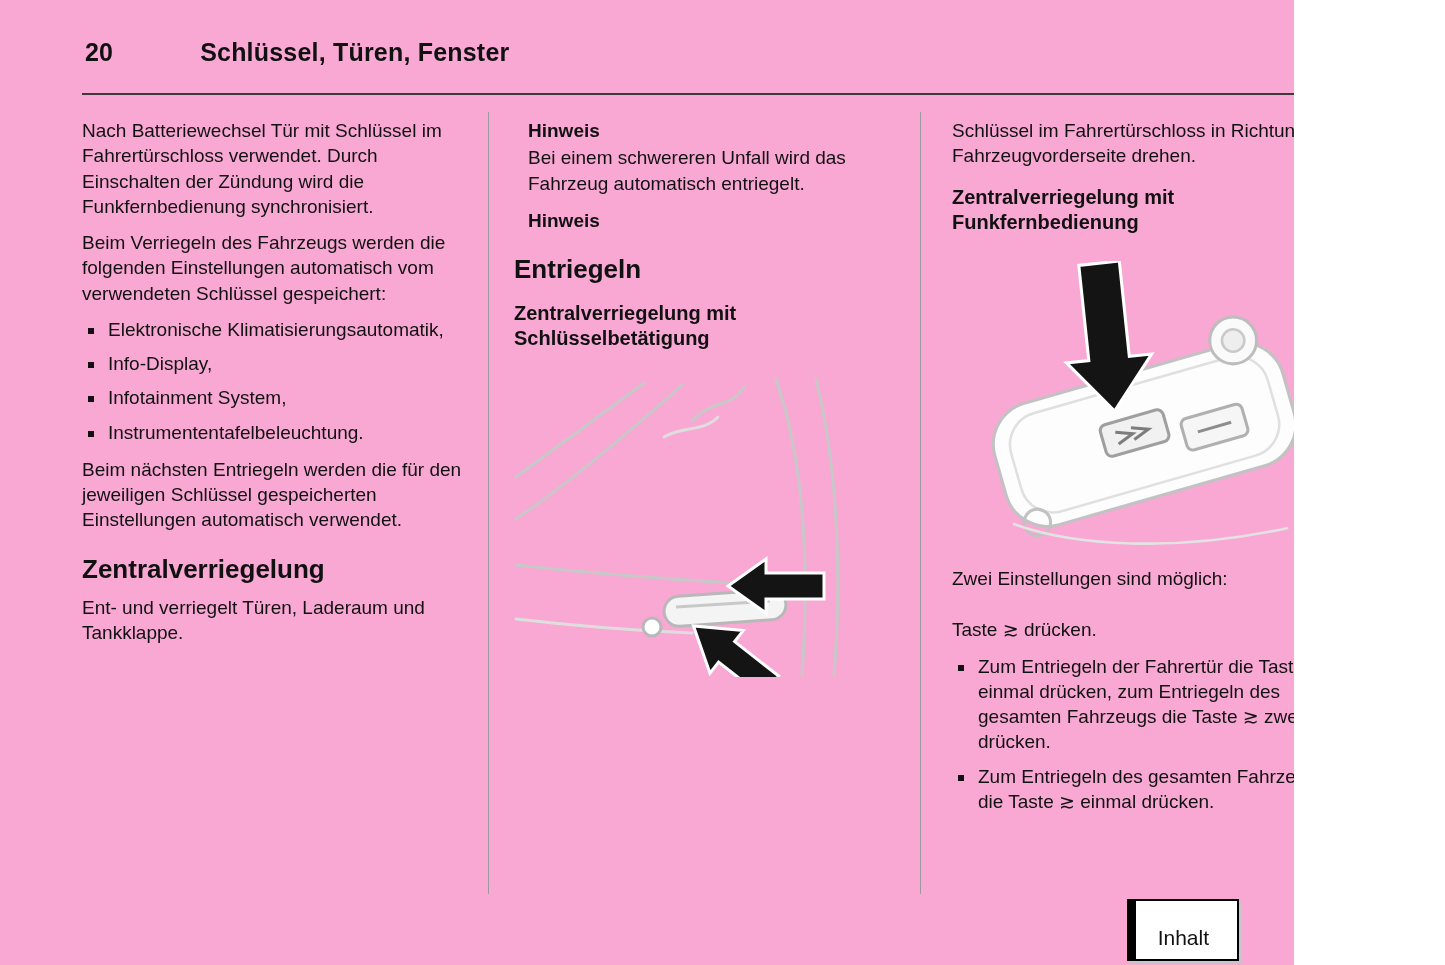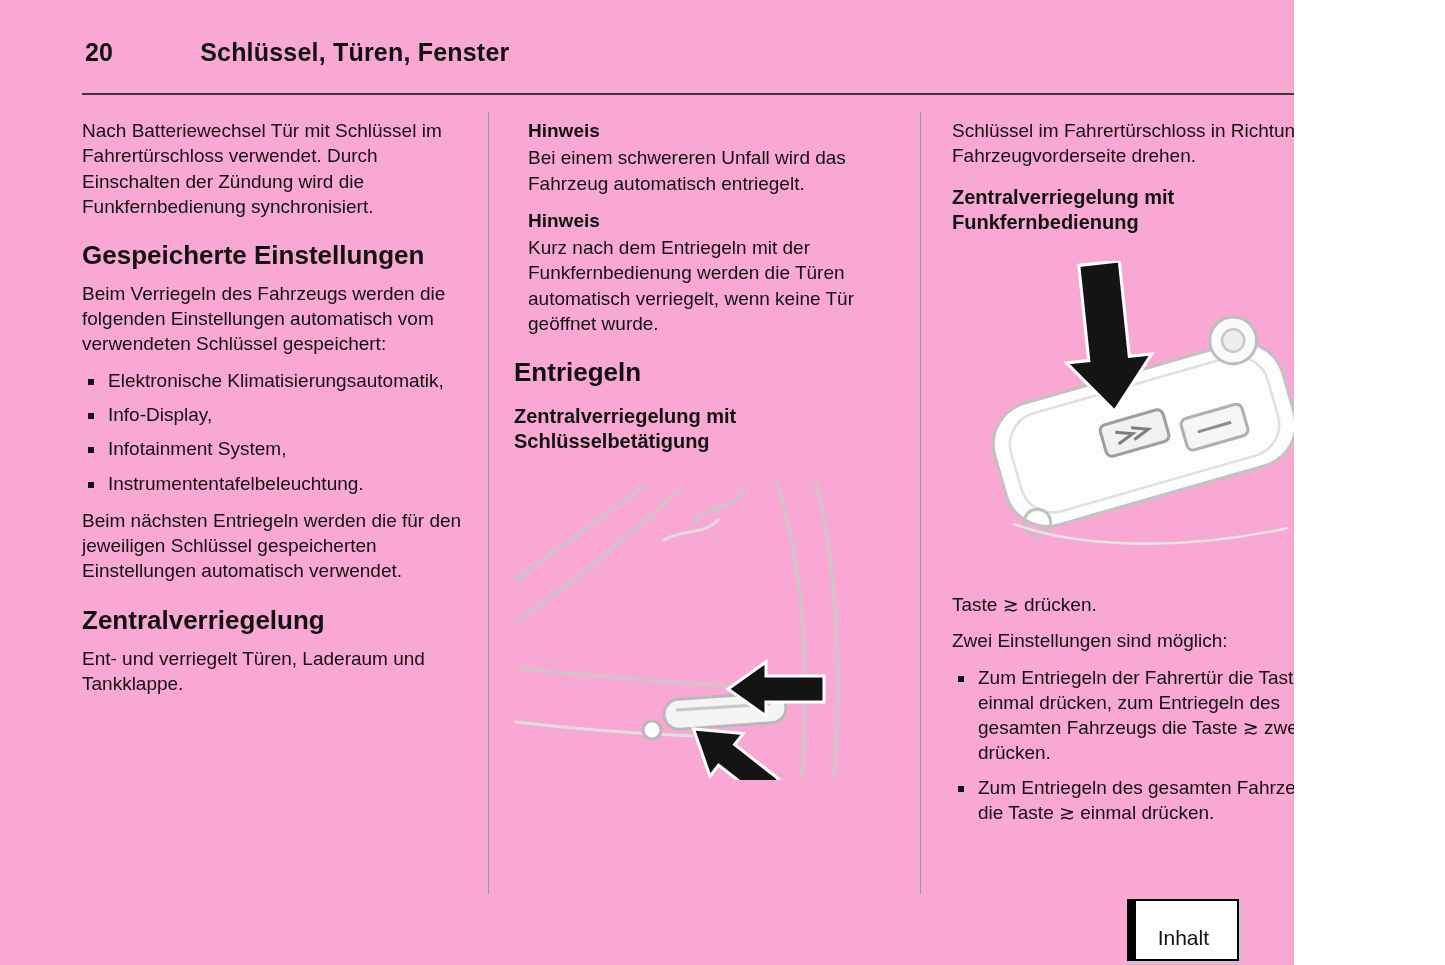--- a/index.html
+++ b/index.html
@@ -46,21 +46,20 @@
 
   <div class="hdr">
     <span class="num">20</span>
     <span class="ttl">Schlüssel, Türen, Fenster</span>
   </div>
   <div class="rule"></div>
 
   <div class="col col1">
     <p>Nach Batteriewechsel Tür mit Schlüssel im Fahrertürschloss verwendet. Durch Einschalten der Zündung wird die Funkfernbedienung synchronisiert.</p>
 
-    <div class="h-lg">Gespeicherte Einstellungen</div>
     <p>Beim Verriegeln des Fahrzeugs werden die folgenden Einstellungen automatisch vom verwendeten Schlüssel gespeichert:</p>
     <ul>
       <li>Elektronische Klimatisierungsautomatik,</li>
       <li>Info-Display,</li>
       <li>Infotainment System,</li>
       <li>Instrumententafelbeleuchtung.</li>
     </ul>
     <p>Beim nächsten Entriegeln werden die für den jeweiligen Schlüssel gespeicherten Einstellungen automatisch verwendet.</p>
 
     <div class="h-lg">Zentralverriegelung</div>
@@ -71,21 +70,20 @@
 
   <div class="col col2">
 
     <div class="note">
       <div class="n-title">Hinweis</div>
       <p>Bei einem schwereren Unfall wird das Fahrzeug automatisch entriegelt.</p>
     </div>
 
     <div class="note">
       <div class="n-title">Hinweis</div>
-      <p>Kurz nach dem Entriegeln mit der Funkfernbedienung werden die Türen automatisch verriegelt, wenn keine Tür geöffnet wurde.</p>
     </div>
 
     <div class="h-lg">Entriegeln</div>
     <div class="h-sub">Zentralverriegelung mit Schlüsselbetätigung</div>
 
     <div class="fig">
       <svg viewBox="0 0 390 300" xmlns="http://www.w3.org/2000/svg">
         <g stroke="#c8c8c8" stroke-width="3" fill="none" stroke-linecap="round">
           <path d="M2,100 L130,6"></path>
           <path d="M2,142 C 58,104 112,58 168,8"></path>
@@ -133,22 +131,22 @@
           <circle cx="276" cy="78" r="23" fill="#fafafa" stroke="#bdbdbd" stroke-width="3"></circle>
           <circle cx="276" cy="78" r="11" fill="#eee" stroke="#c9c9c9" stroke-width="2.5"></circle>
         </g>
         <g transform="rotate(-6 150 75)" fill="#141414" stroke="#fff" stroke-width="3">
           <polygon points="132,2 172,2 172,96 194,96 152,148 110,96 132,96"></polygon>
         </g>
         <path d="M60,258 C 120,280 220,286 330,262" stroke="#e3e3e3" stroke-width="2.5" fill="none"></path>
       </svg>
     </div>
 
+    <p>Zwei Einstellungen sind möglich:</p>
     <p style="margin-top:26px;">Taste ≳ drücken.</p>
-    <p>Zwei Einstellungen sind möglich:</p>
     <ul>
       <li>Zum Entriegeln der Fahrertür die Taste ≳ einmal drücken, zum Entriegeln des gesamten Fahrzeugs die Taste ≳ zweimal drücken.</li>
       <li>Zum Entriegeln des gesamten Fahrzeugs die Taste ≳ einmal drücken.</li>
     </ul>
   </div>
 
   <a class="inhalt" href="#">Inhalt</a>
 
 </div>
 

